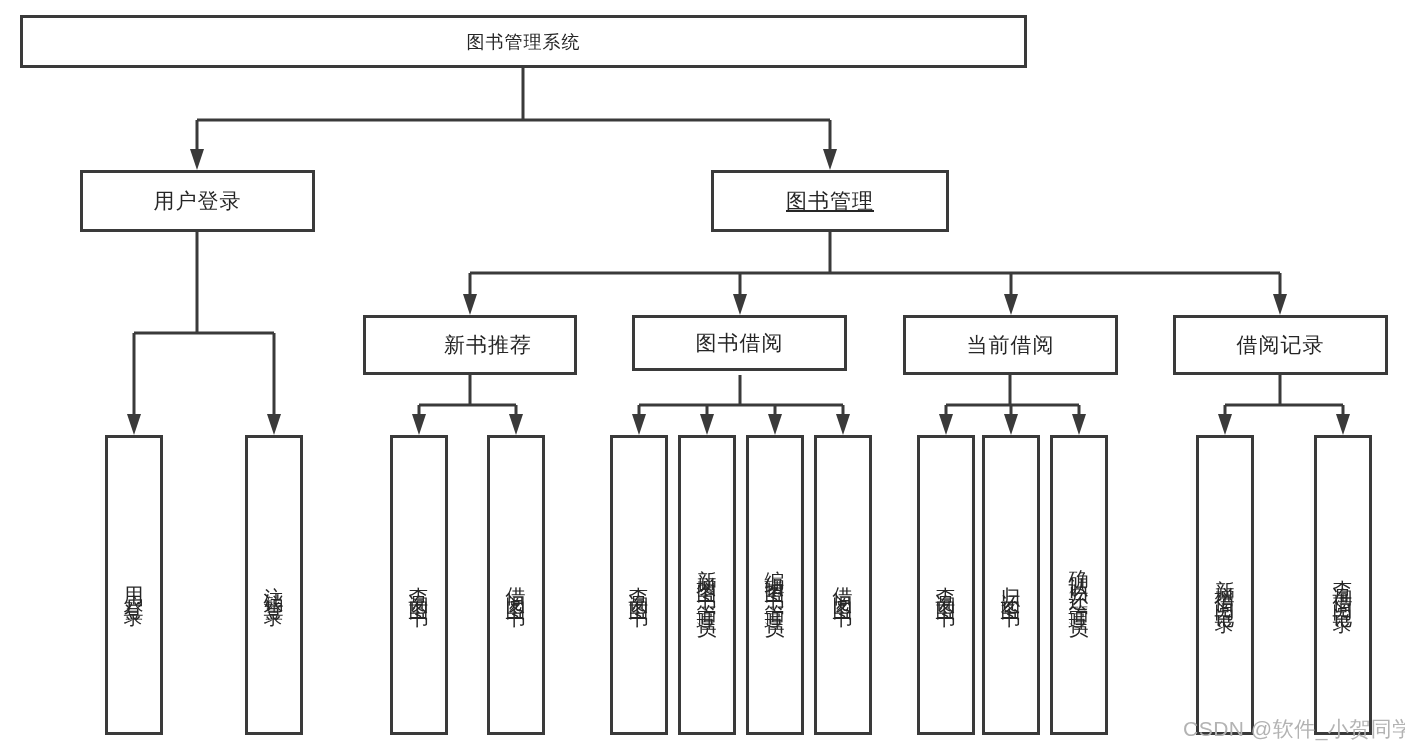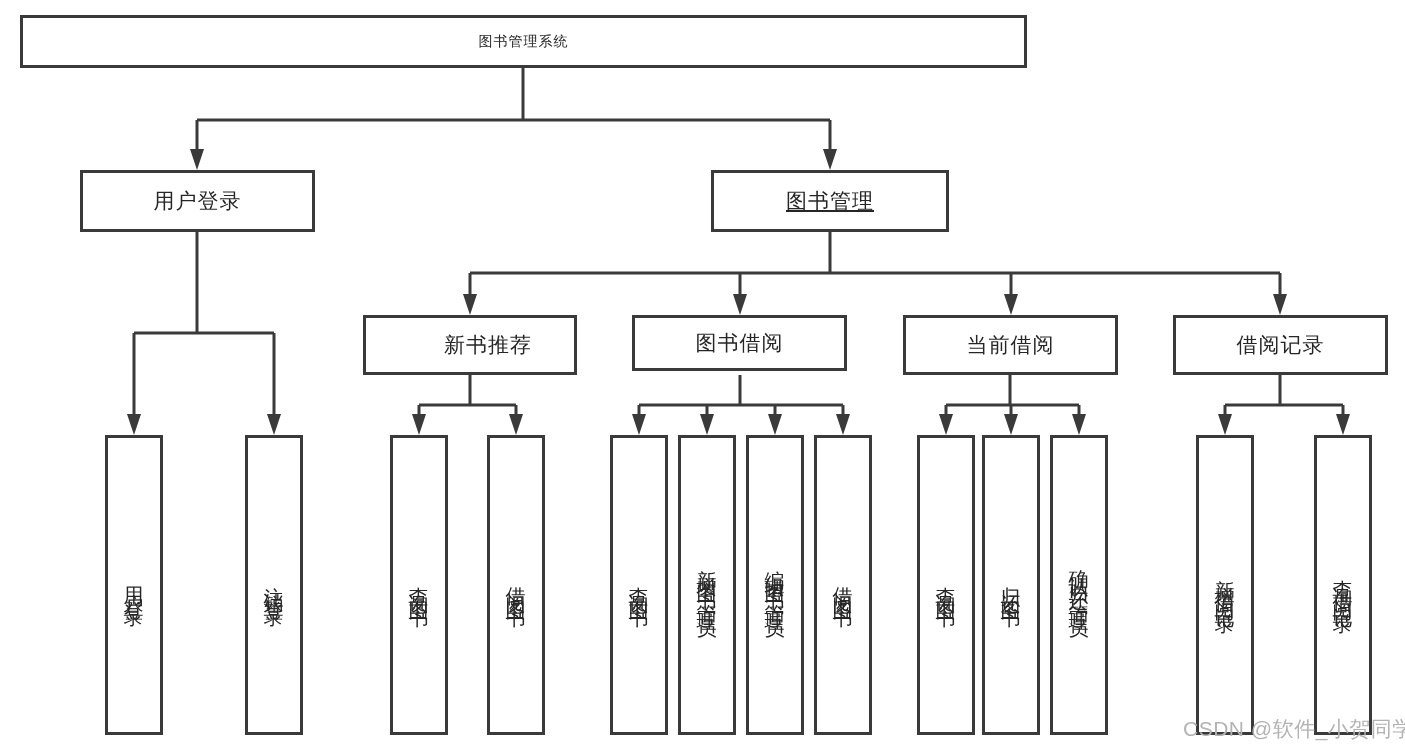--- a/index.html
+++ b/index.html
@@ -22,21 +22,21 @@
     background: #ffffff;
     border: 3px solid #3a3a3a;
     display: flex;
     align-items: center;
     justify-content: center;
     font-size: 21px;
     color: #262626;
     letter-spacing: 1px;
     white-space: nowrap;
   }
-  .box-root       { left: 20px;   top: 15px;  width: 1007px; height: 53px; font-size: 14px; }
+  .box-root       { left: 20px;   top: 15px;  width: 1007px; height: 53px; font-size: 18px; }
   .box-user-login { left: 80px;   top: 170px; width: 235px;  height: 62px; }
   .box-book-mgmt  { left: 711px;  top: 170px; width: 238px;  height: 62px; text-decoration: underline; }
   .box-rec        { left: 363px;  top: 315px; width: 214px;  height: 60px; padding-left: 36px; }
   .box-bb         { left: 632px;  top: 315px; width: 215px;  height: 56px; }
   .box-cb         { left: 903px;  top: 315px; width: 215px;  height: 60px; }
   .box-br         { left: 1173px; top: 315px; width: 215px;  height: 60px; }
   .leaf {
     position: absolute;
     top: 435px;
     width: 58px;

